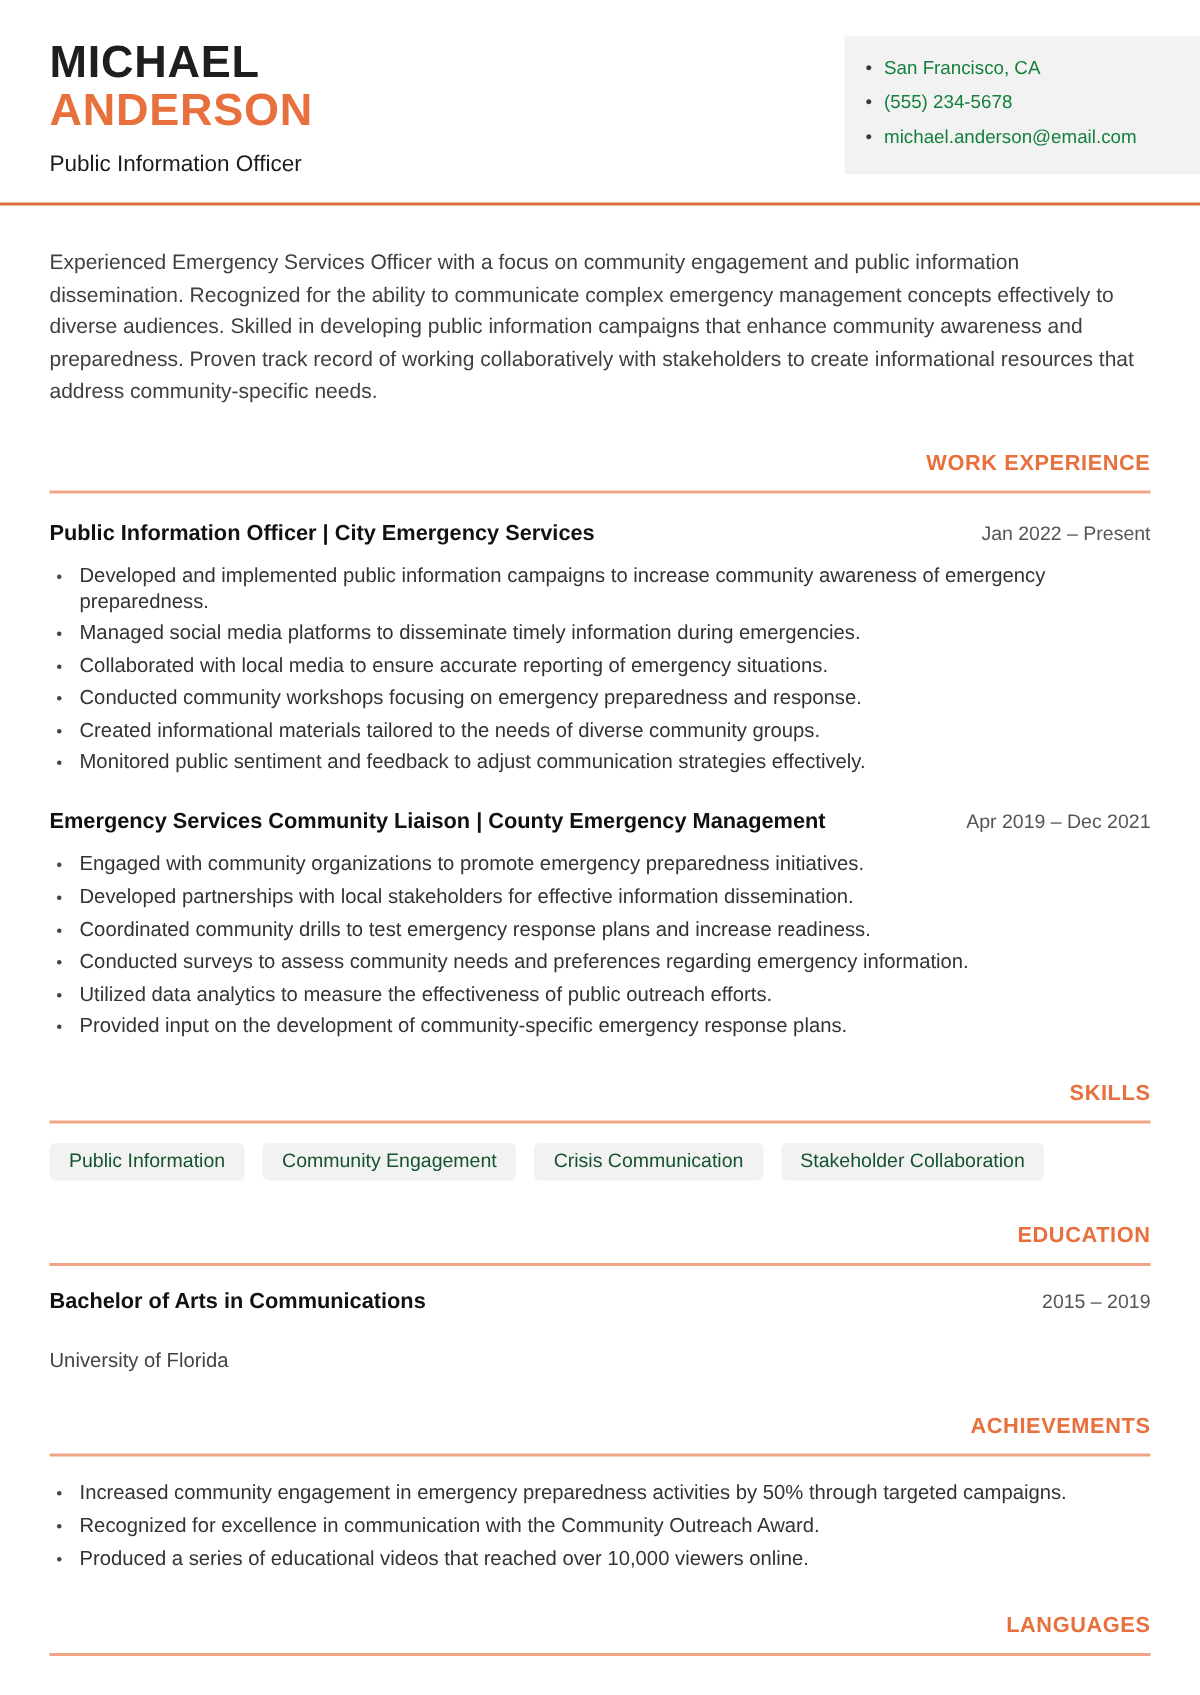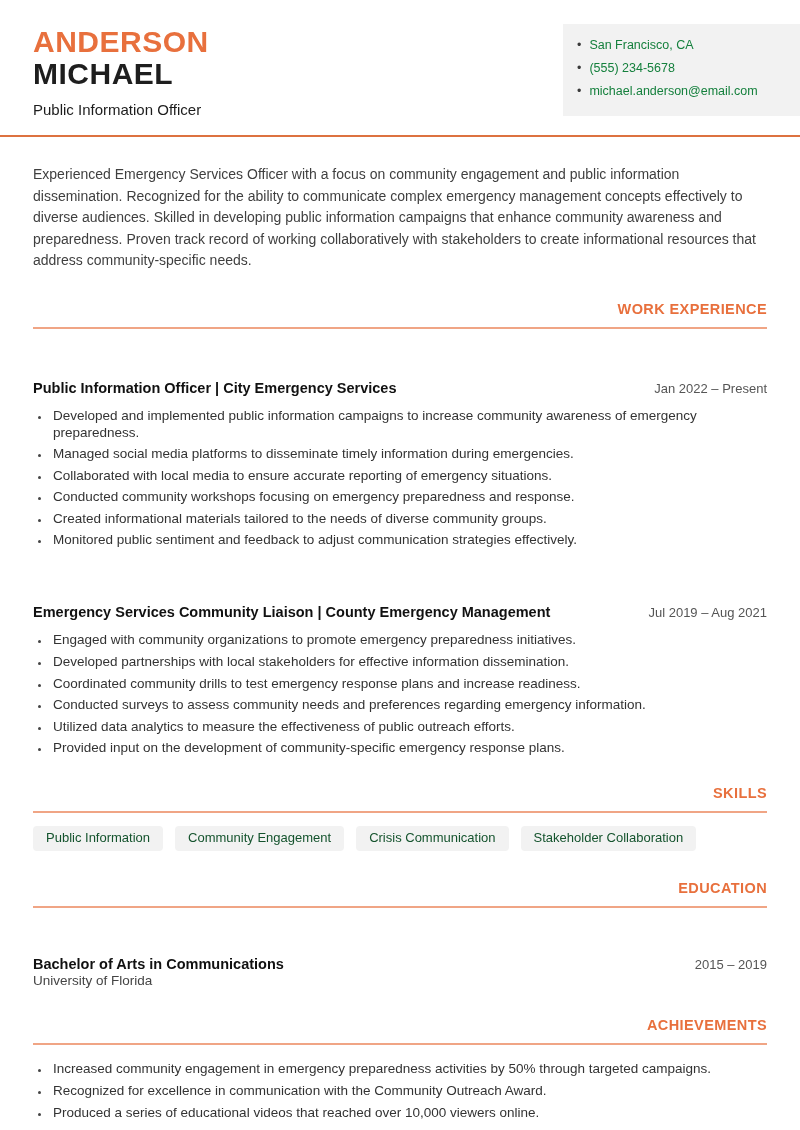--- a/index.html
+++ b/index.html
@@ -50,50 +50,50 @@
     font-size:14.5px;font-weight:700;color:var(--accent);
     letter-spacing:.4px;
     padding-bottom:10px;
     border-bottom:2px solid var(--accent-light);
     text-align:right;
   }
   
   .job{margin-top:19px;}
   .job + .job{margin-top:24px;}
   .entry-row{display:flex;justify-content:space-between;align-items:baseline;}
-  .entry-title{font-size:14.5px;font-weight:700;color:#111;margin-top:32px;}
+  .entry-title{font-size:14.5px;font-weight:700;color:#111;}
   .entry-dates{font-size:13px;color:var(--muted);white-space:nowrap;}
   ul.bullets{margin-top:11px;padding-left:18px;}
   ul.bullets li{
     font-size:13.5px;color:#333;line-height:17px;
     margin-bottom:4.6px;padding-left:2px;
   }
   ul.bullets li::marker{color:#444;font-size:11px;}
   
   .chip-row{display:flex;flex-wrap:wrap;gap:10px 12px;margin-top:13px;}
   .chip{
     background:var(--chip-bg);
     padding:6px 13px;
     font-size:13px;color:#14532d;
     border-radius:4px;
     line-height:1;
     padding-top:5px;padding-bottom:7px;
   }
   
   .edu{margin-top:16px;}
-  .edu-school{margin-top:1px;font-size:13.5px;color:#444;}
+  .edu-school{margin-top:23px;font-size:13.5px;color:#444;}
   
   .section .bullets.ach{margin-top:15px;}
 </style>
 </head>
 <body>
 
 <div class="header">
+  <div class="name-line">MICHAEL</div>
   <div class="name-line last">ANDERSON</div>
-  <div class="name-line">MICHAEL</div>
   <div class="job-title">Public Information Officer</div>
   <div class="contact-box">
     <ul>
         <li>San Francisco, CA</li>
         <li>(555) 234-5678</li>
         <li>michael.anderson@email.com</li>
       </ul>
   </div>
 </div>
 
@@ -115,21 +115,21 @@
           <li>Collaborated with local media to ensure accurate reporting of emergency situations.</li>
           <li>Conducted community workshops focusing on emergency preparedness and response.</li>
           <li>Created informational materials tailored to the needs of diverse community groups.</li>
           <li>Monitored public sentiment and feedback to adjust communication strategies effectively.</li>
         </ul>
     </div>
 
     <div class="job">
       <div class="entry-row">
         <span class="entry-title">Emergency Services Community Liaison | County Emergency Management</span>
-        <span class="entry-dates">Jul 2019 – Aug 2021</span>
+        <span class="entry-dates">Apr 2019 – Dec 2021</span>
       </div>
       <ul class="bullets">
           <li>Engaged with community organizations to promote emergency preparedness initiatives.</li>
           <li>Developed partnerships with local stakeholders for effective information dissemination.</li>
           <li>Coordinated community drills to test emergency response plans and increase readiness.</li>
           <li>Conducted surveys to assess community needs and preferences regarding emergency information.</li>
           <li>Utilized data analytics to measure the effectiveness of public outreach efforts.</li>
           <li>Provided input on the development of community-specific emergency response plans.</li>
         </ul>
     </div>

